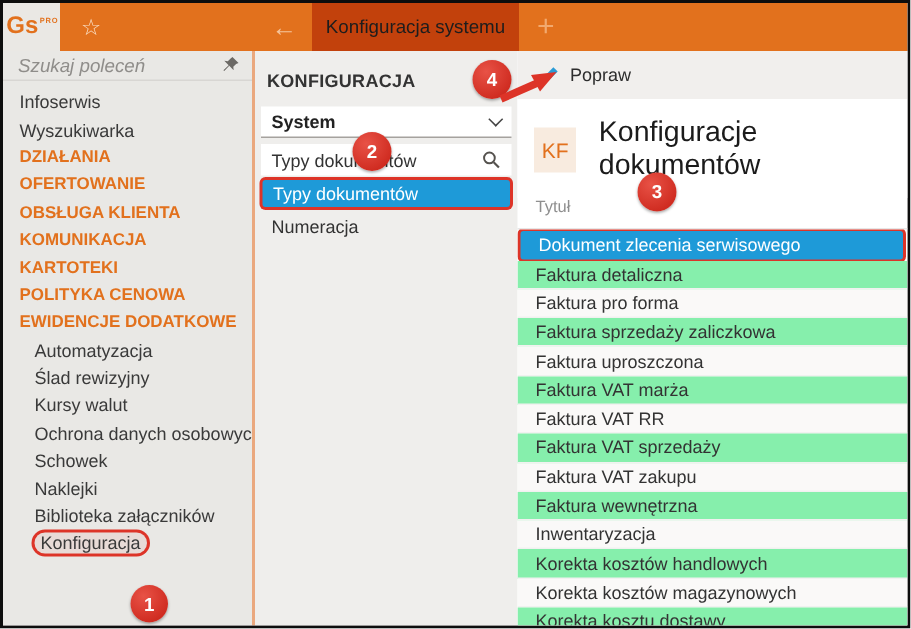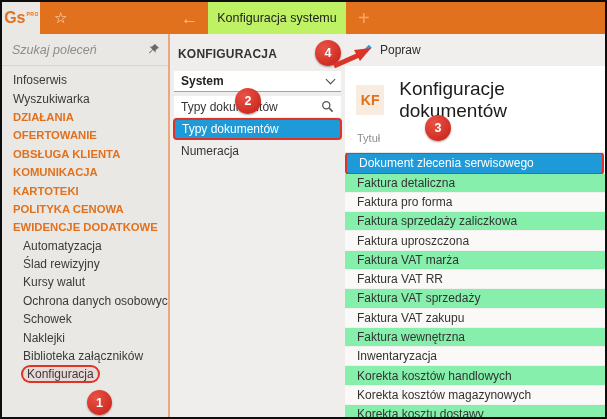--- a/index.html
+++ b/index.html
@@ -15,33 +15,33 @@
   .topbar { display:flex; height:32px; background:#e2711d;justify-content:space-between; }
   .logo {
     width:38px; background:#eae8e4; display:flex; align-items:center; justify-content:center;
     color:#e2711d; font-weight:bold; font-size:16px; position:relative; cursor:default;
   }
   .logo sup { font-size:5px; letter-spacing:.5px; position:relative; top:-4px; left:1px; font-weight:bold; }
   .topbar-left { width:168px; display:flex; align-items:center; }
   .star { color:#f9e0c8; font-size:15px; margin-left:14px; }
   .back-arrow { margin-left:auto; margin-right:10px; color:#f4c49c; font-size:17px; line-height:1; }
   .tab-active {
-    width:138px; background:#bef264; color:#1d1d1d; font-size:12.5px;
+    width:138px; background:#c2410c; color:#1d1d1d; font-size:12.5px;
     display:flex; align-items:center; justify-content:center;
   }
   .topbar-right { flex:1; display:flex; align-items:center; }
   .plus { color:#f2a96e; font-size:20px; font-weight:300; margin-left:12px; line-height:1; }
 
   
   .content { display:flex; height:383px; }
 
   
   .sidebar { width:166px; background:#e9e8e5; display:flex; flex-direction:column; }
   .search-row {
-    height:32px; display:flex; align-items:center; padding:0 8px 0 10px;
+    height:20px; display:flex; align-items:center; padding:0 8px 0 10px;
     border-bottom:1px solid #d8d6d3;
     gap:47px;
   }
   .search-ph { font-style:italic; color:#8f8d8a; font-size:12.5px; flex:1; }
   .pin { width:13px; height:13px; }
   .nav { padding-top:5px; }
   .nav-item { height:18.4px; display:flex; align-items:center; padding-left:11px;
     font-size:12px; color:#3a3a3a; cursor:default; }
   .nav-item.category { color:#e2711d; font-weight:bold; font-size:11.3px; }
   .nav-item.subitem { padding-left:21px;text-align:center; }
@@ -76,21 +76,21 @@
     background:#1e9ad8; color:#fff; box-shadow:0 0 0 2px #dd3428; border-radius:2px;
     margin:1px 1px 4px 1px; height:18px;
   }
 
   
   .main { flex:1; background:#fff; display:flex; flex-direction:column; }
   .toolbar { height:32px; background:#f1efed; display:flex; align-items:center; padding-left:11px; }
   .pencil { width:17px; height:17px; margin-right:7px; }
   .toolbar-label { font-size:12px; color:#2d2d2d; }
   .titlebar { display:flex; align-items:center; padding:12px 0 10px 11px; background:#fff; }
-  .kf-badge { width:30px; height:30px; background:#f8ebdf; color:#e2711d; font-weight:bold;
+  .kf-badge { width:30px; height:30px; background:#f8ebdf; color:#e2711d; font-weight:normal;
     font-size:14px; display:flex; align-items:center; justify-content:center; margin-right:15px; }
   .main-title { font-size:19px; color:#1b1b1b; }
   .col-header { height:21px; display:flex; align-items:flex-start; padding-left:12px;
     font-size:11px; color:#8f8f8f; border-bottom:1px solid #e7e7e7; }
   .rows { flex:1; overflow:hidden; }
   .row { height:19.3px; display:flex; align-items:center; padding-left:12px;
     font-size:12px; color:#333; border-bottom:1px solid #f1f1f0; background:#86efac; }
   .row:nth-child(odd) { background:#faf9f8; }
   .row.selected {
     background:#1e9ad8; color:#fff; box-shadow:0 0 0 2px #dd3428; border-radius:2px;

